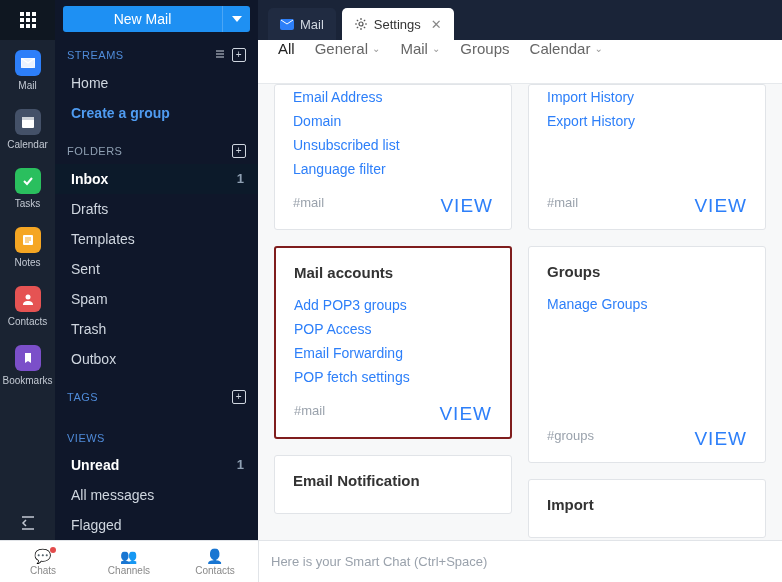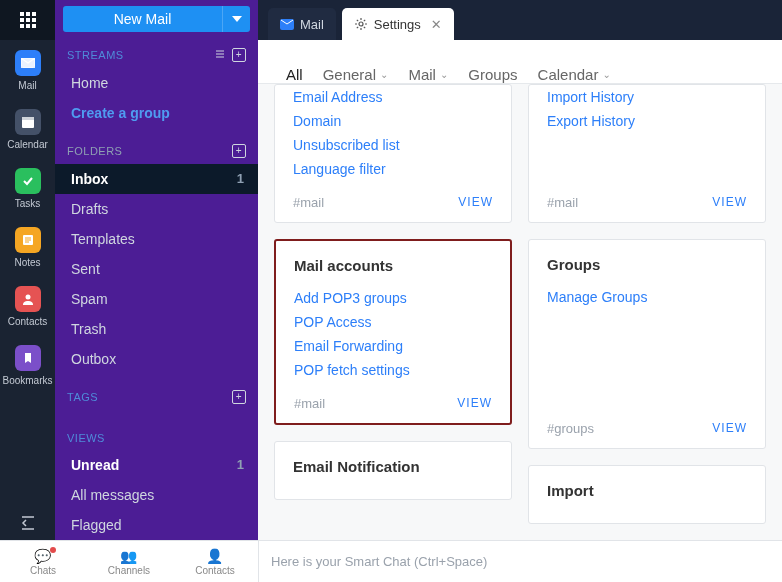--- a/index.html
+++ b/index.html
@@ -9,52 +9,52 @@
 .rail-grid { width: 55px; height: 40px; display: flex; align-items: center; justify-content: center; color: #fff; background: #0f1721; }
 .rail-item { width: 55px; padding: 10px 0 8px; display: flex; flex-direction: column; align-items: center; gap: 4px; color: #d6dbe2; cursor: pointer; }
 .rail-item.active .rail-icon { background: #2d7ff9; }
 .rail-icon { width: 26px; height: 26px; border-radius: 6px; background: #3c4a5d; display: flex; align-items: center; justify-content: center; }
 .rail-icon.green { background: #2abf5e; }
 .rail-icon.orange { background: #f5a623; }
 .rail-icon.red { background: #e55353; }
 .rail-icon.purple { background: #7b4fc9; }
 .rail-label { font-size: 10px; color: #c3c9d3; }
 .rail-bottom { margin-top: auto; padding-bottom: 10px; color: #c3c9d3; width: 55px; display: flex; justify-content: center; }
-.sidebar { width: 203px; background: #4c1d95; color: #cfd6df; display: flex; flex-direction: column; font-size: 14px; }
+.sidebar { width: 203px; background: #0f172a; color: #cfd6df; display: flex; flex-direction: column; font-size: 14px; }
 .newmail { margin: 6px 8px 10px; display: flex; height: 30px; }
 .newmail-btn { flex: 1; background: #1e90f3; color: #fff; border: none; border-radius: 3px 0 0 3px; font-size: 14px; cursor: pointer; }
 .newmail-caret { width: 28px; background: #1e90f3; border-left: 1px solid rgba(255,255,255,0.2); color: #fff; display: flex; align-items: center; justify-content: center; border-radius: 0 3px 3px 0; cursor: pointer; }
 .sec-head { padding: 6px 12px; font-size: 11px; letter-spacing: 0.5px; color: #4f8bd9; display: flex; align-items: center; justify-content: space-between; }
 .sec-head.gray { color: #8fa0b3; }
 .sec-icons { display: flex; gap: 6px; color: #cfd6df; }
 .sq-plus { width: 14px; height: 14px; border: 1px solid #cfd6df; border-radius: 2px; font-size: 10px; line-height: 11px; text-align: center; }
 .nav-item { padding: 7px 14px 7px 16px; cursor: pointer; display: flex; justify-content: space-between; color: #cfd6df; }
 .nav-item.link { color: #4f9bf0; font-weight: bold; }
 .nav-item.sel { background: #0c1a2a; font-weight: 600; color: #fff; }
 .nav-count { color: #8fa0b3; font-size: 13px; }
 .main { flex: 1; display: flex; flex-direction: column; background: #fff; min-width: 0; }
 .tabs { height: 40px; background: #1a2438; display: flex; align-items: flex-end; padding-left: 10px; }
 .tab { height: 32px; padding: 0 12px; display: flex; align-items: center; gap: 6px; background: #202b41; color: #cfd6df; border-radius: 5px 5px 0 0; margin-right: 6px; font-size: 13px; cursor: pointer; }
 .tab.active { background: #ffffff; color: #333; }
 .tab .x { font-size: 13px; color: #888; padding-left: 4px; }
-.filterbar { height: 44px; border-bottom: 1px solid #e6e9ec; display: flex; align-items: flex-end; gap: 20px; padding: 0 28px; color: #666; }
+.filterbar { height: 44px; border-bottom: 1px solid #e6e9ec; display: flex; align-items: flex-start; gap: 20px; padding: 0 20px; color: #666; }
 .filter { cursor: pointer; font-size: 15px; color: #666; display: flex; align-items: center; gap: 4px; }
 .filter.active { color: #222; font-weight: 500; }
 .caret-s { font-size: 10px; color: #999; }
 .content { flex: 1; overflow-y: auto; padding: 0 16px 16px; background: #f7f8f9; }
 .grid2 { display: flex; gap: 16px; }
 .col { flex: 1; display: flex; flex-direction: column; gap: 16px; min-width: 0; }
 .card { background: #fff; border: 1px solid #e1e4e8; border-radius: 3px; padding: 16px 18px 12px; position: relative; }
 .card.hl { border: 2px solid #7f1d1d; }
 .card.cut-top { padding-top: 0; }
 .card h3 { font-size: 15px; font-weight: 700; margin-bottom: 12px; }
 .card .lnk { display: block; color: #2d7ff9; font-size: 14px; padding: 4px 0; cursor: pointer; }
 .card-foot { display: flex; justify-content: space-between; margin-top: 14px; }
 .tag { font-size: 13px; color: #9aa2ac; }
-.view { color: #2d7ff9; font-size: 12px; font-weight: 500; letter-spacing: 1px; cursor: pointer; }
+.view { color: #2d7ff9; font-size: 19px; font-weight: 500; letter-spacing: 1px; cursor: pointer; }
 .bottombar { position: absolute; bottom: 0; left: 0; right: 0; height: 42px; border-top: 1px solid #e1e4e8; display: flex; background: #fff; }
 .bb-left { width: 258px; display: flex; }
 .bb-item { flex: 1; display: flex; flex-direction: column; align-items: center; justify-content: center; gap: 1px; color: #888; font-size: 10px; cursor: pointer; position: relative; }
 .bb-icon { font-size: 14px; color: #9aa2ac; }
 .dot { position: absolute; top: 6px; right: 30px; width: 6px; height: 6px; background: #e34b4b; border-radius: 50%; }
 .bb-right { flex: 1; display: flex; align-items: center; padding: 0 12px; color: #9aa2ac; font-size: 13px; border-left: 1px solid #e1e4e8; }
 svg { display: block; }
 </style>
 </head>
 <body>

